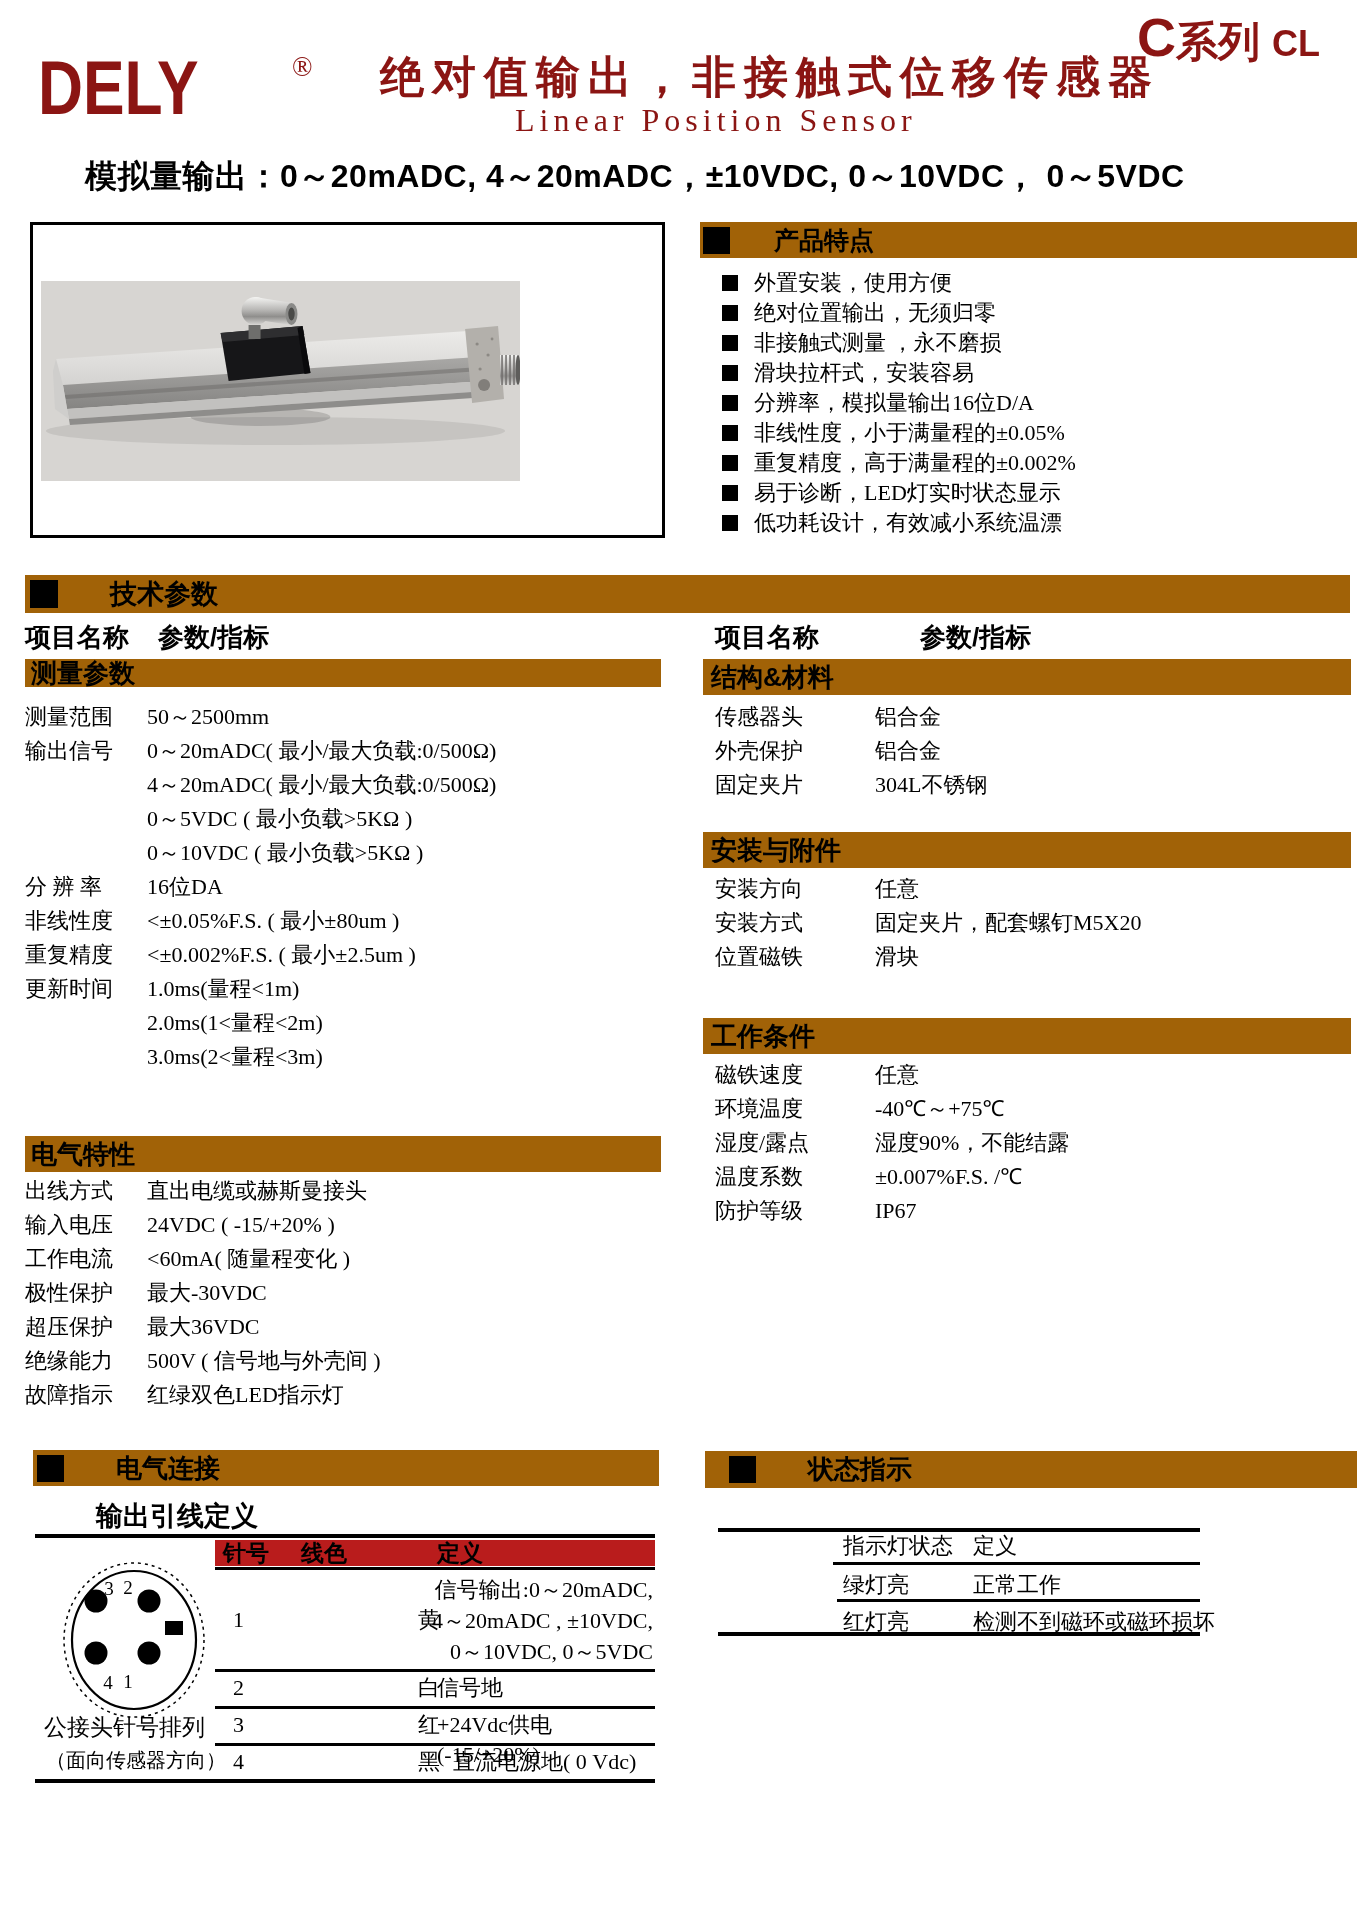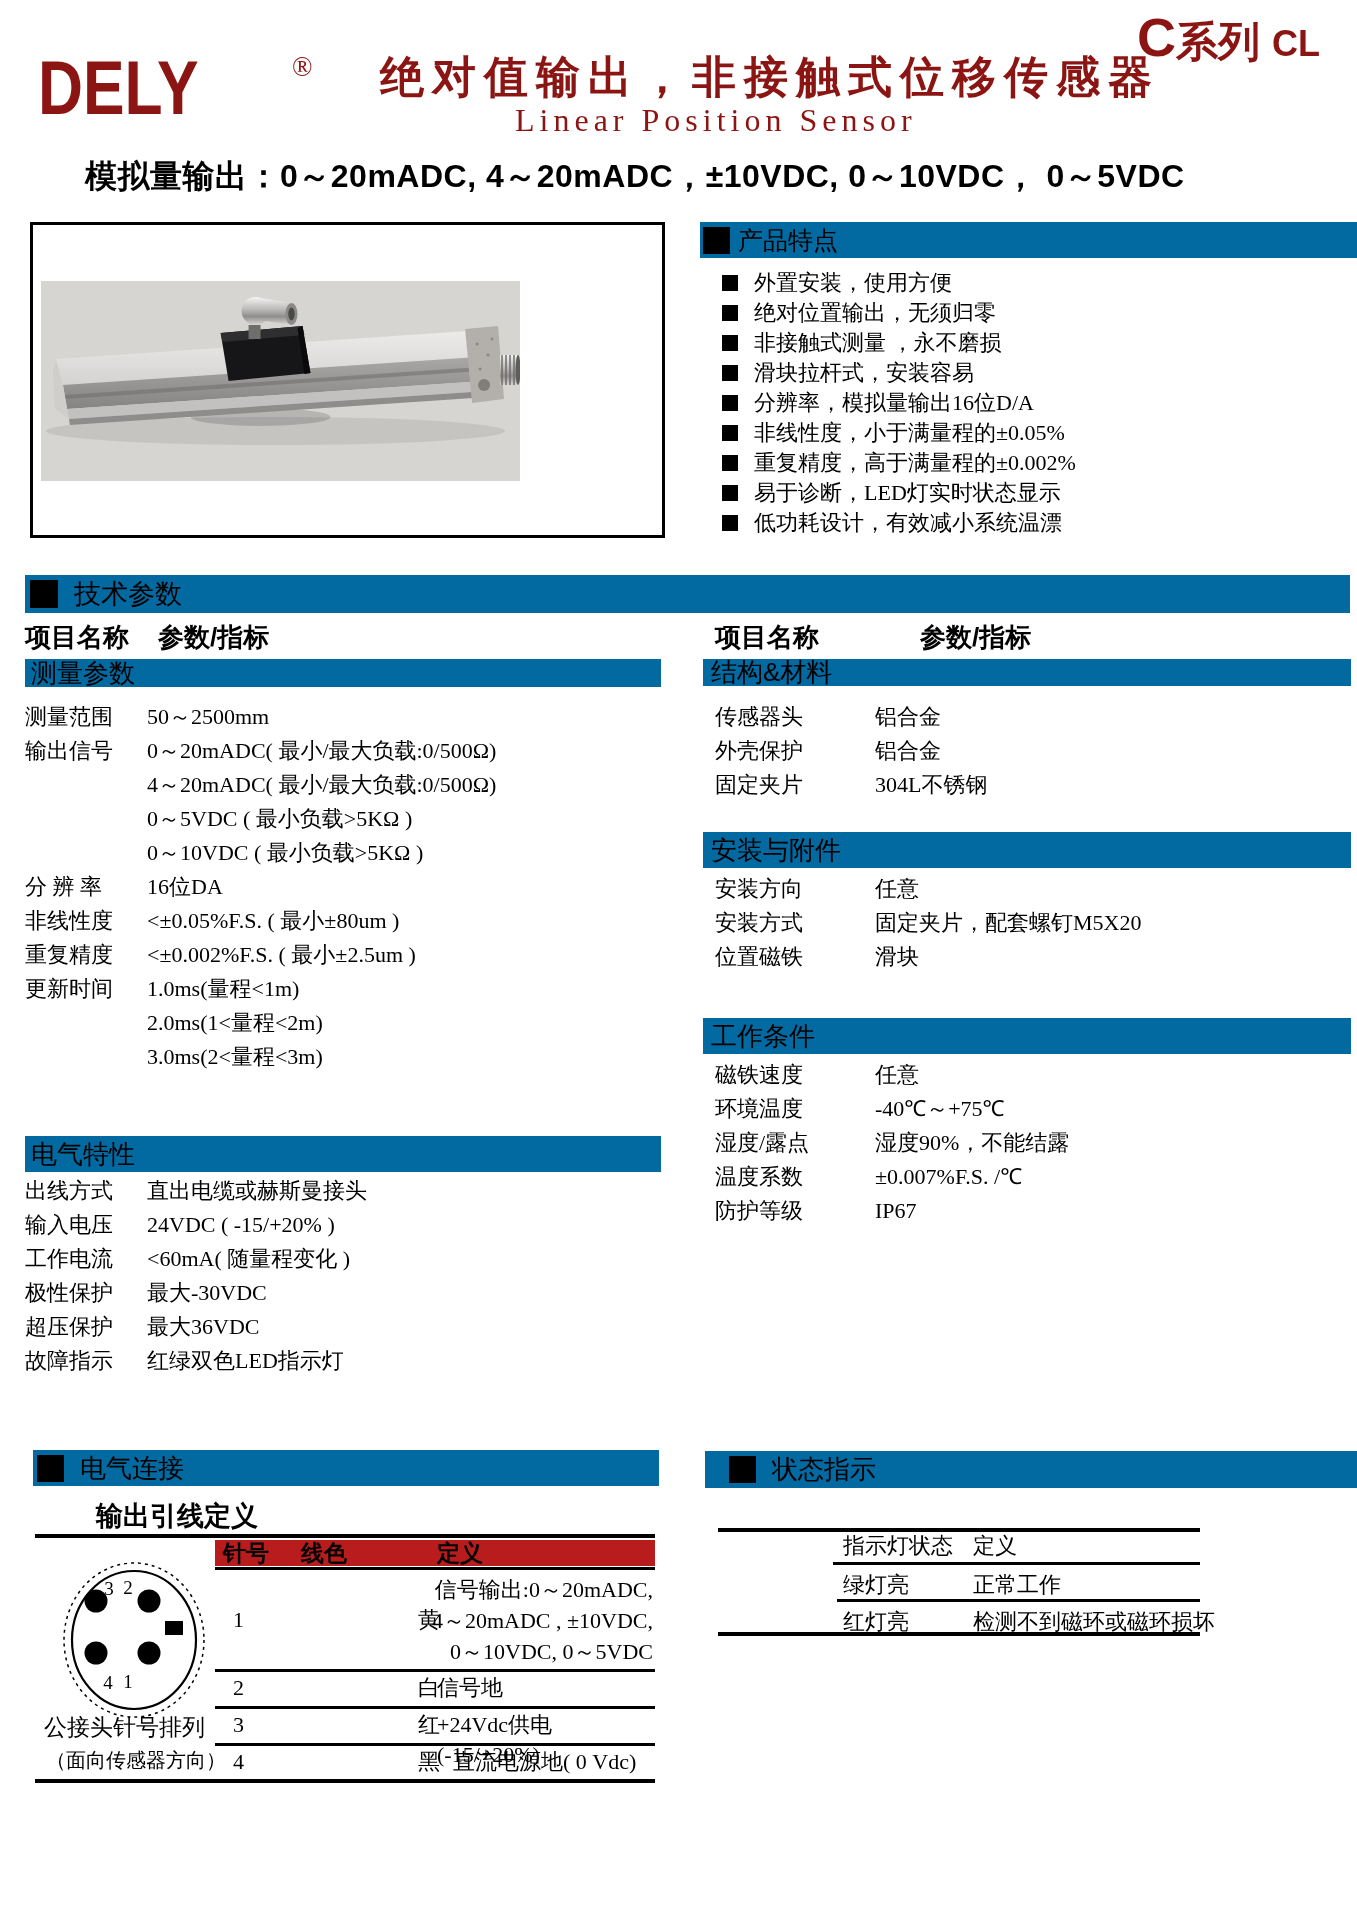--- a/index.html
+++ b/index.html
@@ -3,22 +3,22 @@
 <meta charset="utf-8">
 <style>
   html,body{margin:0;padding:0;background:#fff;}
   .page{position:relative;width:1357px;height:1920px;background:#ffffff;overflow:hidden;
         font-family:"Liberation Serif",serif;color:#000;}
   .abs{position:absolute;}
   .sans{font-family:"Liberation Sans",sans-serif;}
   .serif{font-family:"Liberation Serif",serif;}
   .red{color:#8B1513;}
   .b{font-weight:bold;}
-  .graybar{position:absolute;background:#0369a1;display:flex;align-items:center;
-           font-family:"Liberation Sans",sans-serif;font-weight:normal;}
+  .graybar{position:absolute;background:#a16207;display:flex;align-items:center;
+           font-family:"Liberation Sans",sans-serif;font-weight:bold;gap:36px;}
   .sq{background:#000;flex:none;display:inline-block;}
   .hline{position:absolute;background:#000;}
   .speccol{position:absolute;}
   .specrow{display:flex;font-size:22px;line-height:34px;font-family:"Liberation Serif",serif;}
   .speclabel{flex:none;}
   .lw{width:122px;}
   .rw{width:160px;}
   .feat{display:flex;align-items:center;height:30px;font-size:22px;font-family:"Liberation Serif",serif;}
   .feat .bullet{width:16px;height:16px;background:#000;flex:none;margin-left:22px;margin-right:16px;}
   .colhead{position:absolute;font-size:26px;font-weight:bold;font-family:"Liberation Sans",sans-serif;}
@@ -226,28 +226,34 @@
           <div>最大-30VDC</div>
         </div>
     </div>
     <div class="specrow">
       <div class="speclabel lw">超压保护</div>
       <div>
           <div>最大36VDC</div>
         </div>
     </div>
     <div class="specrow">
+      <div class="speclabel lw">绝缘能力</div>
+      <div>
+          <div>500V ( 信号地与外壳间 )</div>
+        </div>
+    </div>
+    <div class="specrow">
       <div class="speclabel lw">故障指示</div>
       <div>
           <div>红绿双色LED指示灯</div>
         </div>
     </div>
   </div>
 
-  <div class="graybar" style="left:703px;top:659px;width:640px;height:27px;font-size:26px;padding-left:8px;">
+  <div class="graybar" style="left:703px;top:659px;width:640px;height:36px;font-size:26px;padding-left:8px;">
     <span>结构&amp;材料</span>
   </div>
   <div class="speccol" style="left:715px;top:700px;width:630px;">
     <div class="specrow">
       <div class="speclabel rw">传感器头</div>
       <div>
           <div>铝合金</div>
         </div>
     </div>
     <div class="specrow">

